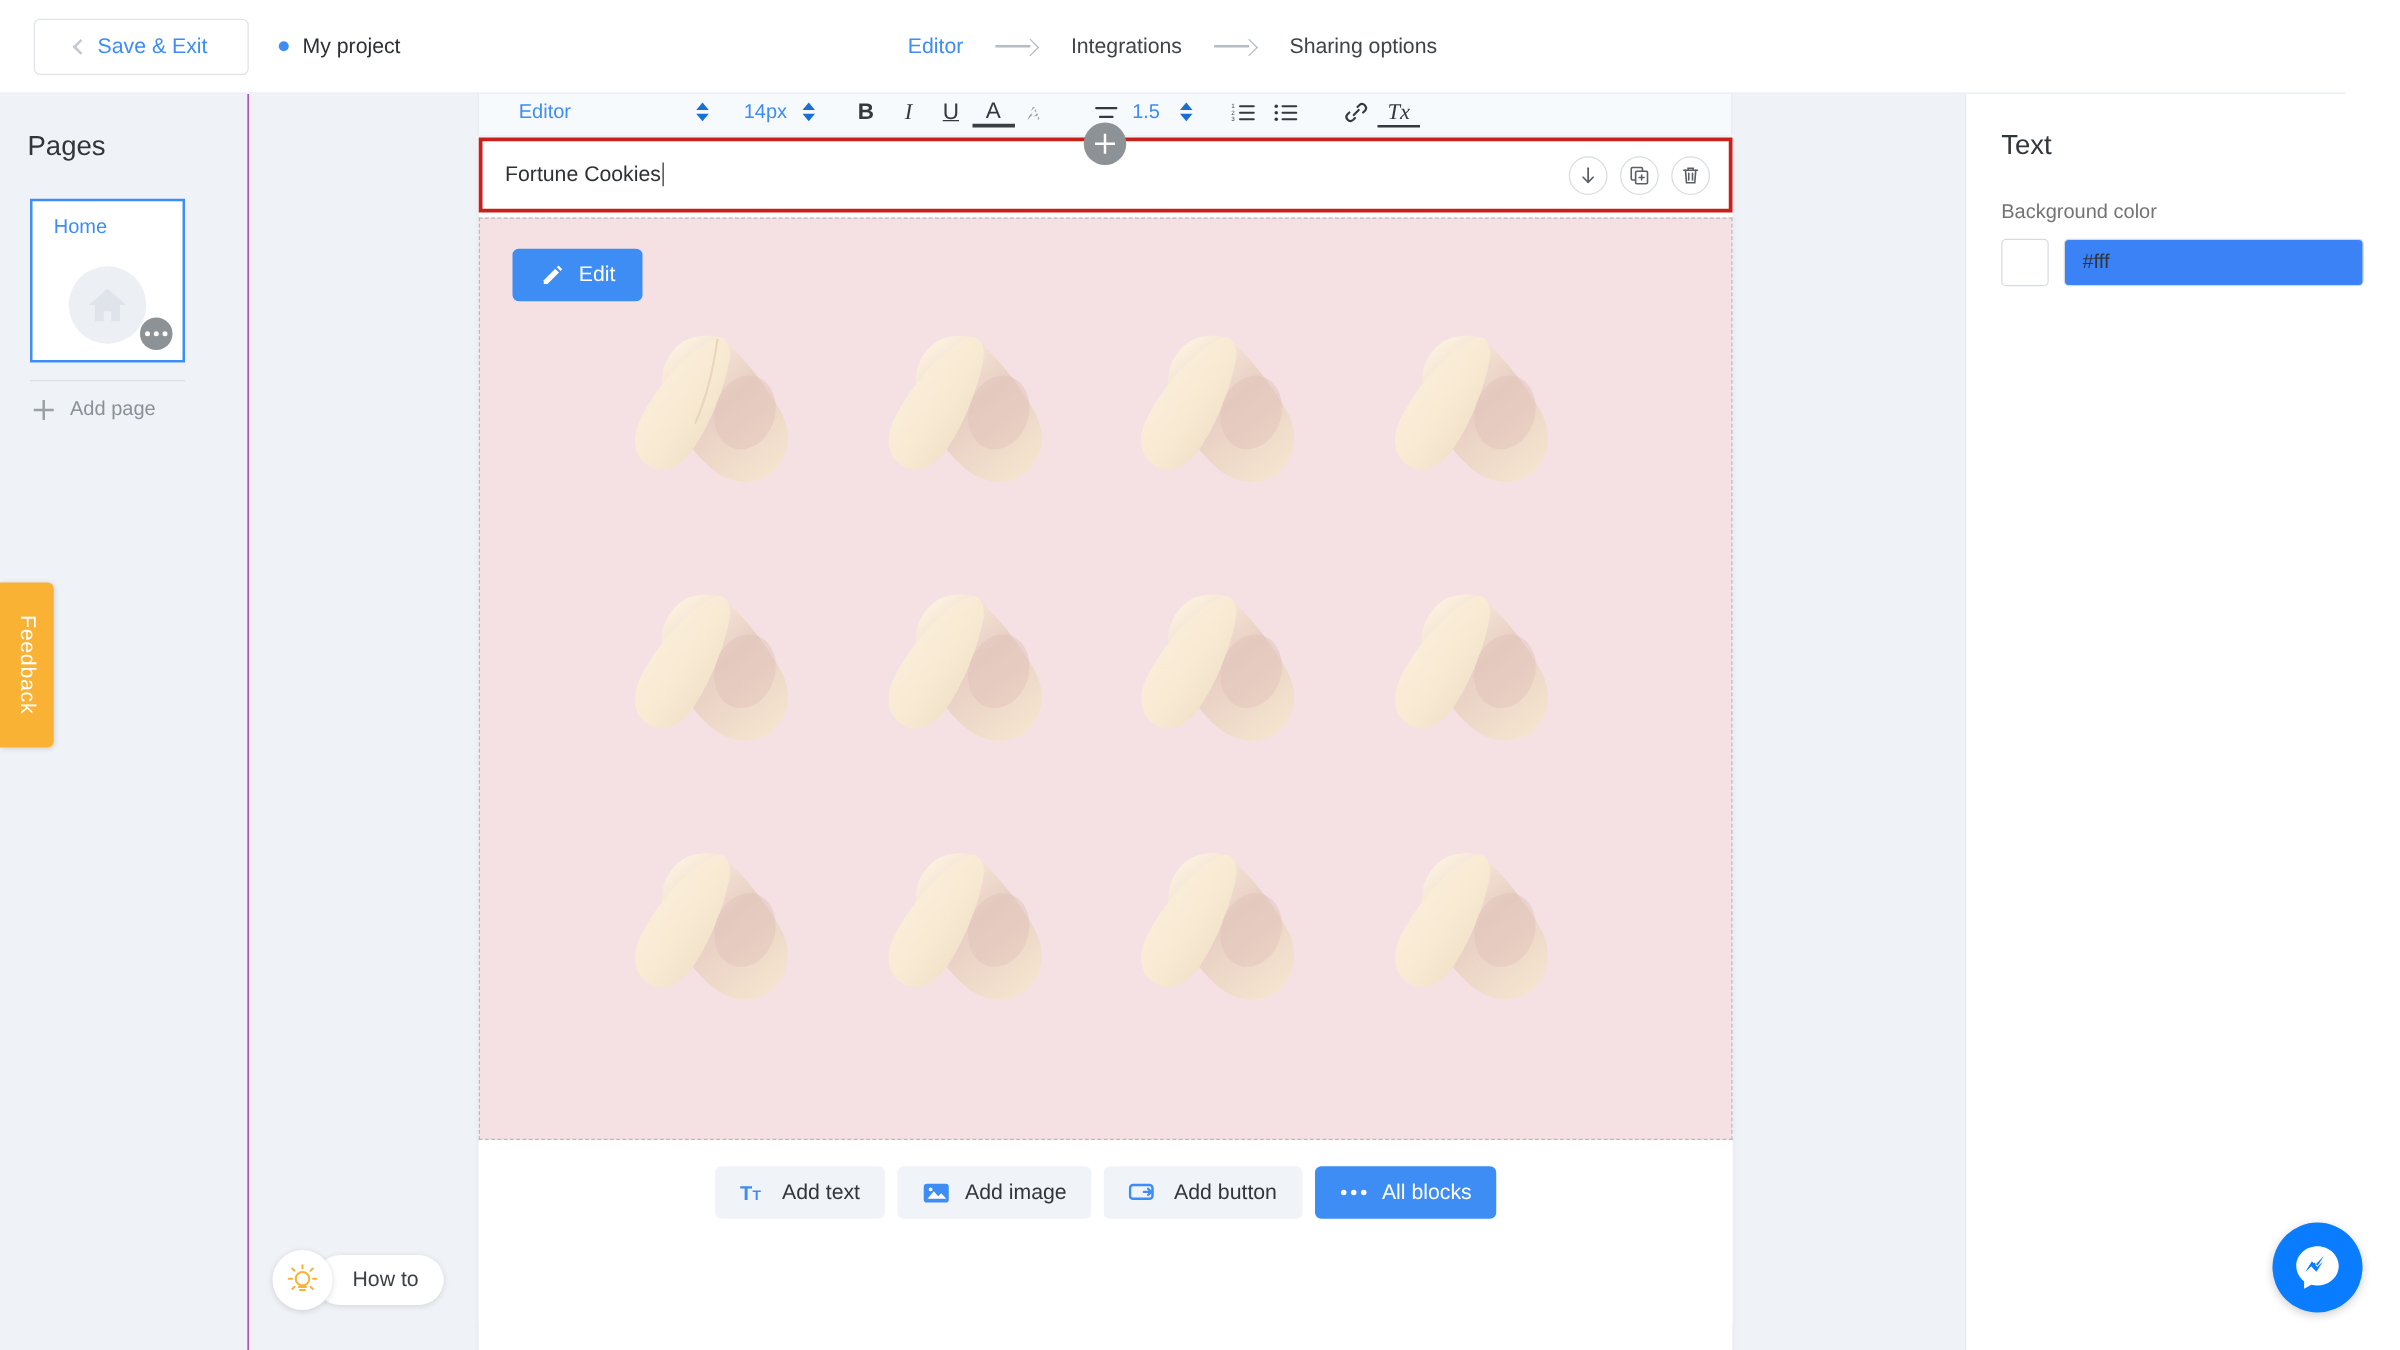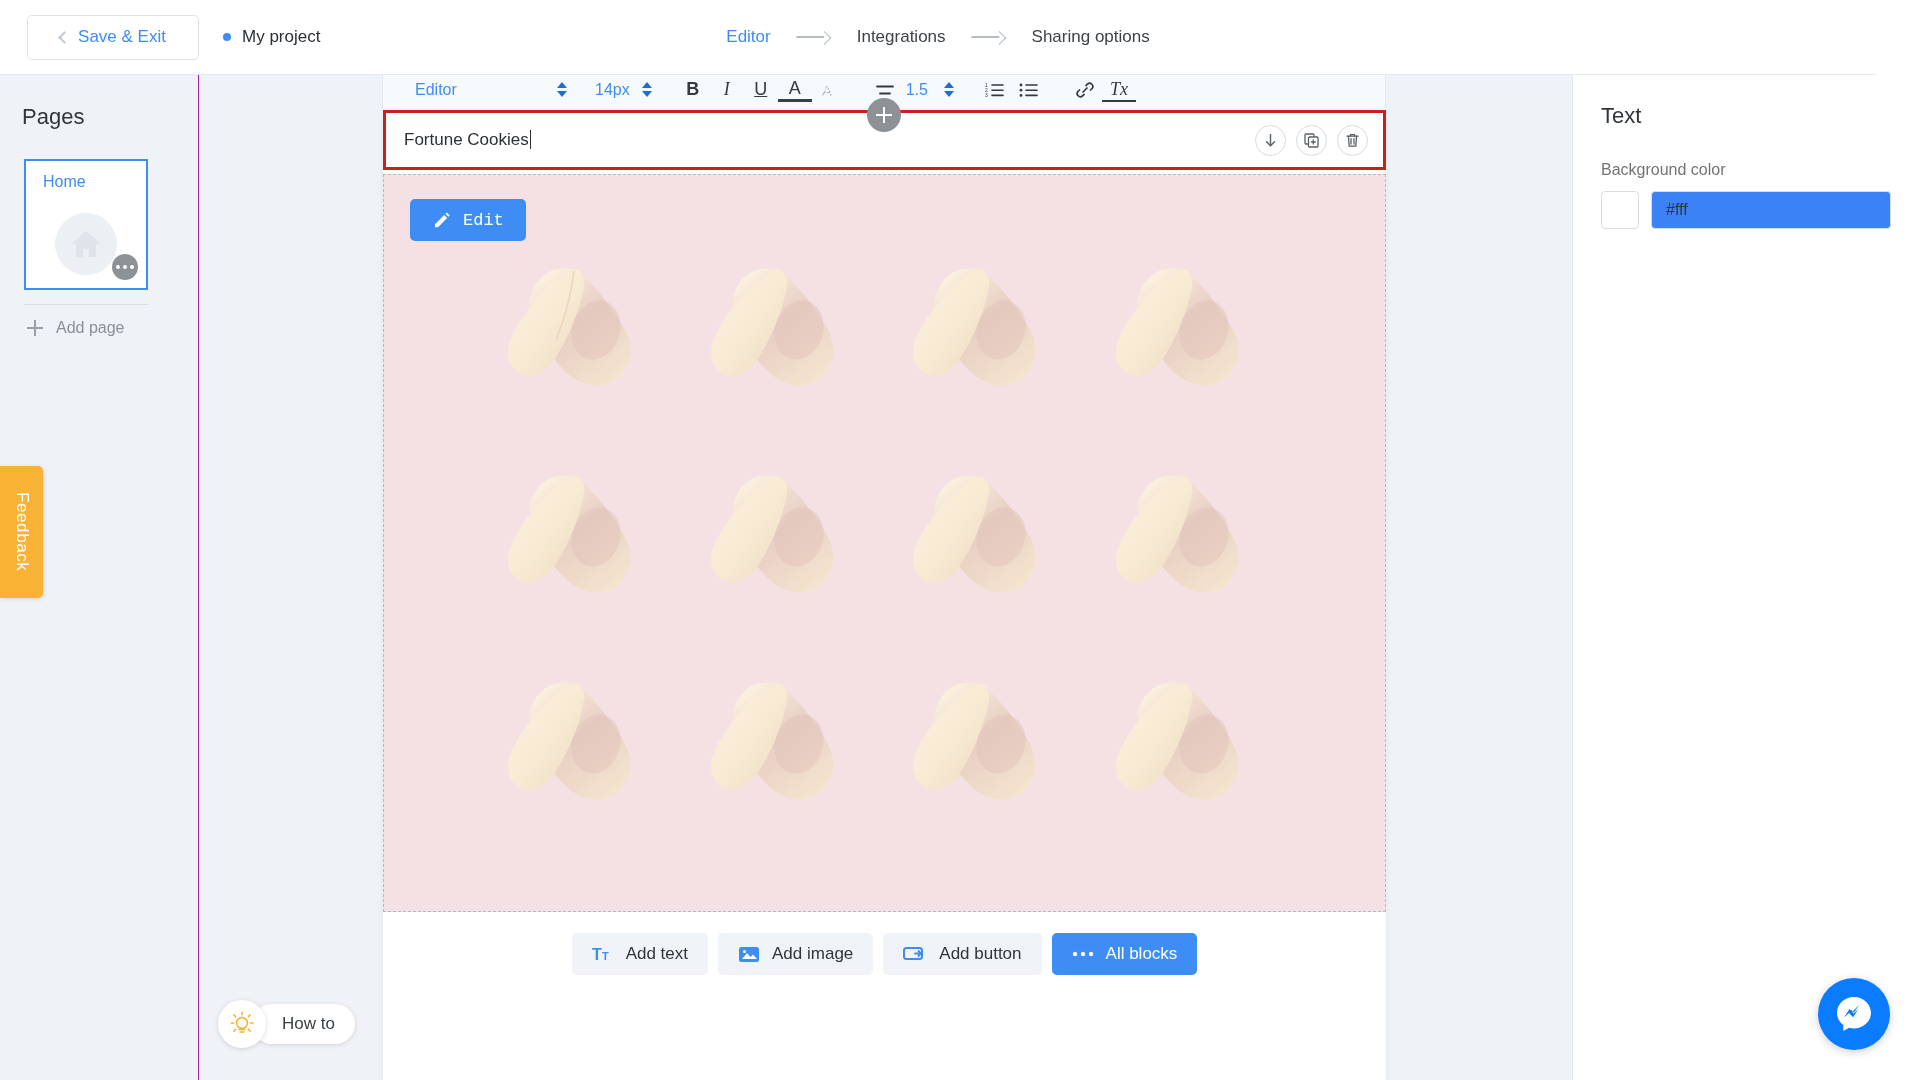--- a/index.html
+++ b/index.html
@@ -180,21 +180,21 @@
   #image-block {
     position: absolute; left: 383px; top: 174px; width: 1003px; height: 738px;
     background: #f5e1e3; border: 1px dashed #b6bbc0; border-top: 1px dashed #b6bbc0;
     z-index: 30;
   }
   #edit-btn {
     position: absolute; left: 26px; top: 24px; height: 42px; padding: 0 22px;
     background: #3d8df5; border-radius: 5px; display: flex; align-items: center;
     gap: 11px; cursor: pointer;
   }
-  #edit-btn .lbl { color: #fff; font-size: 17px; font-family: Liberation Mono, monospace; }
+  #edit-btn .lbl { color: #fff; font-size: 17px; }
   #cookie-grid {
     position: absolute; left: 85px; top: 50px; width: 810px; height: 620px;
     display: grid; grid-template-columns: repeat(4, 1fr); grid-template-rows: repeat(3, 1fr);
   }
   .cookie { width: 100%; height: 100%; display: flex; align-items: center; justify-content: center; }
 
   
   #add-bar {
     position: absolute; left: 383px; top: 913px; width: 1003px; height: 146px;
     background: #fff; display: flex; align-items: flex-start; justify-content: center;

